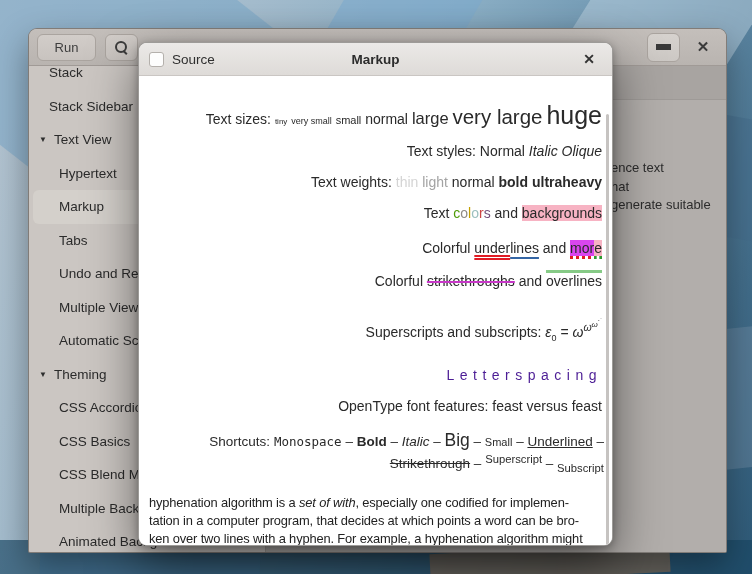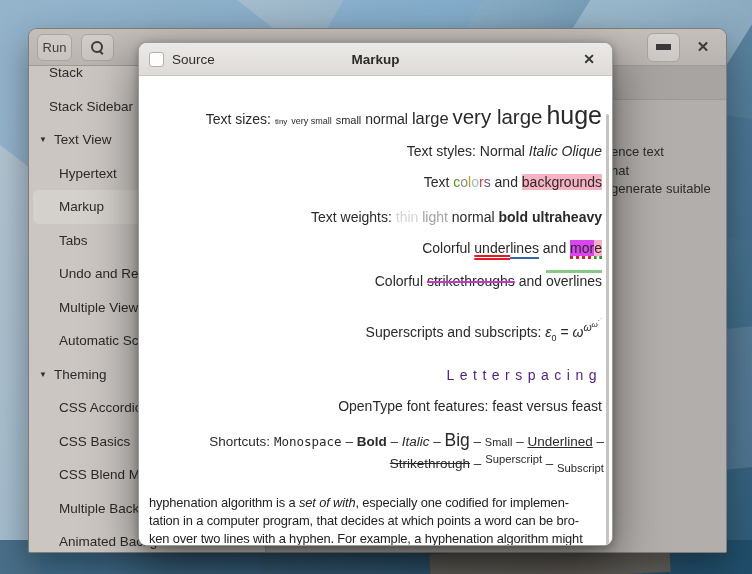--- a/index.html
+++ b/index.html
@@ -20,21 +20,21 @@
   
   .main-window { position:absolute; left:28px; top:28px; width:699px; height:525px;
     border-radius:9px 9px 2px 2px; background:#c9c4c0; box-shadow:0 14px 34px rgba(0,0,0,.38);
     border:1px solid rgba(70,65,60,.55); }
   .headerbar { position:absolute; left:0; top:0; right:0; height:37px;
     background:linear-gradient(#c4bfbb,#b9b4b0); border-bottom:1px solid #a09a96;
     border-radius:8px 8px 0 0; display:flex; align-items:center; padding:0 8px; }
   .hb-btn { height:27px; border:1px solid #aaa49f; border-radius:6px;
     background:linear-gradient(#d2cdc9,#c8c3bf); color:#3e3e3e; font-size:13px;
     font-family:"Liberation Sans",sans-serif; display:flex; align-items:center; justify-content:center; }
-  .run-btn { width:35px; margin-right:9px;text-align:right; }
+  .run-btn { width:59px; margin-right:9px;text-align:right; }
   .icon-btn { width:33px; }
   .search-glyph { position:relative; width:13px; height:13px; display:inline-block; }
   .search-glyph::before { content:""; position:absolute; left:0; top:0; width:8px; height:8px;
     border:2px solid #3c3c3c; border-radius:50%; }
   .search-glyph::after { content:""; position:absolute; left:9px; top:9px; width:5px; height:2px;
     background:#3c3c3c; transform:rotate(45deg); transform-origin:0 0; }
   .hb-spacer { flex:1; }
   .menu-btn { width:33px; height:29px; border-radius:6px; border:1px solid #aaa49f;
     background:linear-gradient(#d6d2ce,#ccc8c4); display:flex; flex-direction:column;
     align-items:center; justify-content:center; gap:3px; }
@@ -45,21 +45,21 @@
   .win-body { position:absolute; left:0; top:37px; right:0; bottom:0; display:flex; overflow:hidden; border-radius:0 0 2px 2px; }
   .sidebar { width:237px; background:#cbc6c2; border-right:1px solid #a39e9a; overflow:hidden; position:relative; }
   .side-list { margin-top:-10px; }
   .side-row { height:33.5px; display:flex; align-items:center; font-size:13.5px; color:#2b2b2b; padding-left:20px; }
   .side-row.expander { padding-left:10px; }
   .side-row.child { padding-left:30px; }
   .side-row .tri { font-size:8px; color:#2e2e2e; margin-right:7px; }
   .side-row.selected { background:#d4d0cb; border-radius:6px; margin:0 4px; padding-left:26px; }
   .content { flex:1; background:#b2aeab; position:relative; }
   .content-topband { position:absolute; left:0; top:0; right:0; height:34px; background:#a8a4a1; border-bottom:1px solid #9e9a97; }
-  .peek { position:absolute; left:345px; top:77px; width:120px; font-size:13px; color:#2c2c2c; line-height:18.5px; }
+  .peek { position:absolute; left:345px; top:93px; width:120px; font-size:13px; color:#2c2c2c; line-height:18.5px; }
 
   
   .dialog { position:absolute; left:138px; top:42px; width:475px; height:504px;
     border-radius:9px; background:#ffffff; box-shadow:0 18px 50px rgba(0,0,0,.5), 0 2px 8px rgba(0,0,0,.3);
     border:1px solid rgba(60,55,50,.5); overflow:hidden; }
   .dlg-header { position:relative; height:33px; background:linear-gradient(#ebe9e7,#dedbd8);
     border-bottom:1px solid #cac6c3; display:flex; align-items:center; padding:14px 10px; }
   .src-wrap { display:flex; align-items:center; gap:8px; }
   .checkbox { width:15px; height:15px; background:#fdfdfd; border:1px solid #b4b0ac; border-radius:3px; }
   .src-label { font-size:13.5px; color:#2f2f2f; }
@@ -232,36 +232,36 @@
         <span class="sz6">huge</span>
       </div>
 
       <div class="mline">
         <span>Text styles:</span>
         <span>Normal</span>
         <span class="it">Italic</span>
         <span class="it">Olique</span>
       </div>
 
-      <div class="mline colors-line">
-        <span>Text</span>
-        <span><span style="color: rgb(78, 154, 6);">c</span><span style="color: rgb(143, 138, 133);">o</span><span style="color: rgb(196, 160, 0);">l</span><span style="color: rgb(156, 192, 191);">o</span><span style="color: rgb(204, 68, 68);">r</span><span style="color: rgb(117, 80, 123);">s</span></span>
-        <span>and</span>
-        <span class="bg-pink">backgrounds</span>
-      </div>
-
       <div class="mline">
         <span>Text weights:</span>
         <span class="w-thin">thin</span>
         <span class="w-light">light</span>
         <span>normal</span>
         <span class="w-bold">bold</span>
         <span class="w-ultra">ultraheavy</span>
       </div>
 
+      <div class="mline colors-line">
+        <span>Text</span>
+        <span><span style="color: rgb(78, 154, 6);">c</span><span style="color: rgb(143, 138, 133);">o</span><span style="color: rgb(196, 160, 0);">l</span><span style="color: rgb(156, 192, 191);">o</span><span style="color: rgb(204, 68, 68);">r</span><span style="color: rgb(117, 80, 123);">s</span></span>
+        <span>and</span>
+        <span class="bg-pink">backgrounds</span>
+      </div>
+
       <div class="mline under-line">
         <span>Colorful</span>
         <span><span class="u-double">under</span><span class="u-low">lines</span></span>
         <span>and</span>
         <span><span class="u-err-r">mor</span><span class="u-err-g">e</span></span>
       </div>
 
       <div class="mline strike-line">
         <span>Colorful</span>
         <span class="st-mag">strikethroughs</span>

